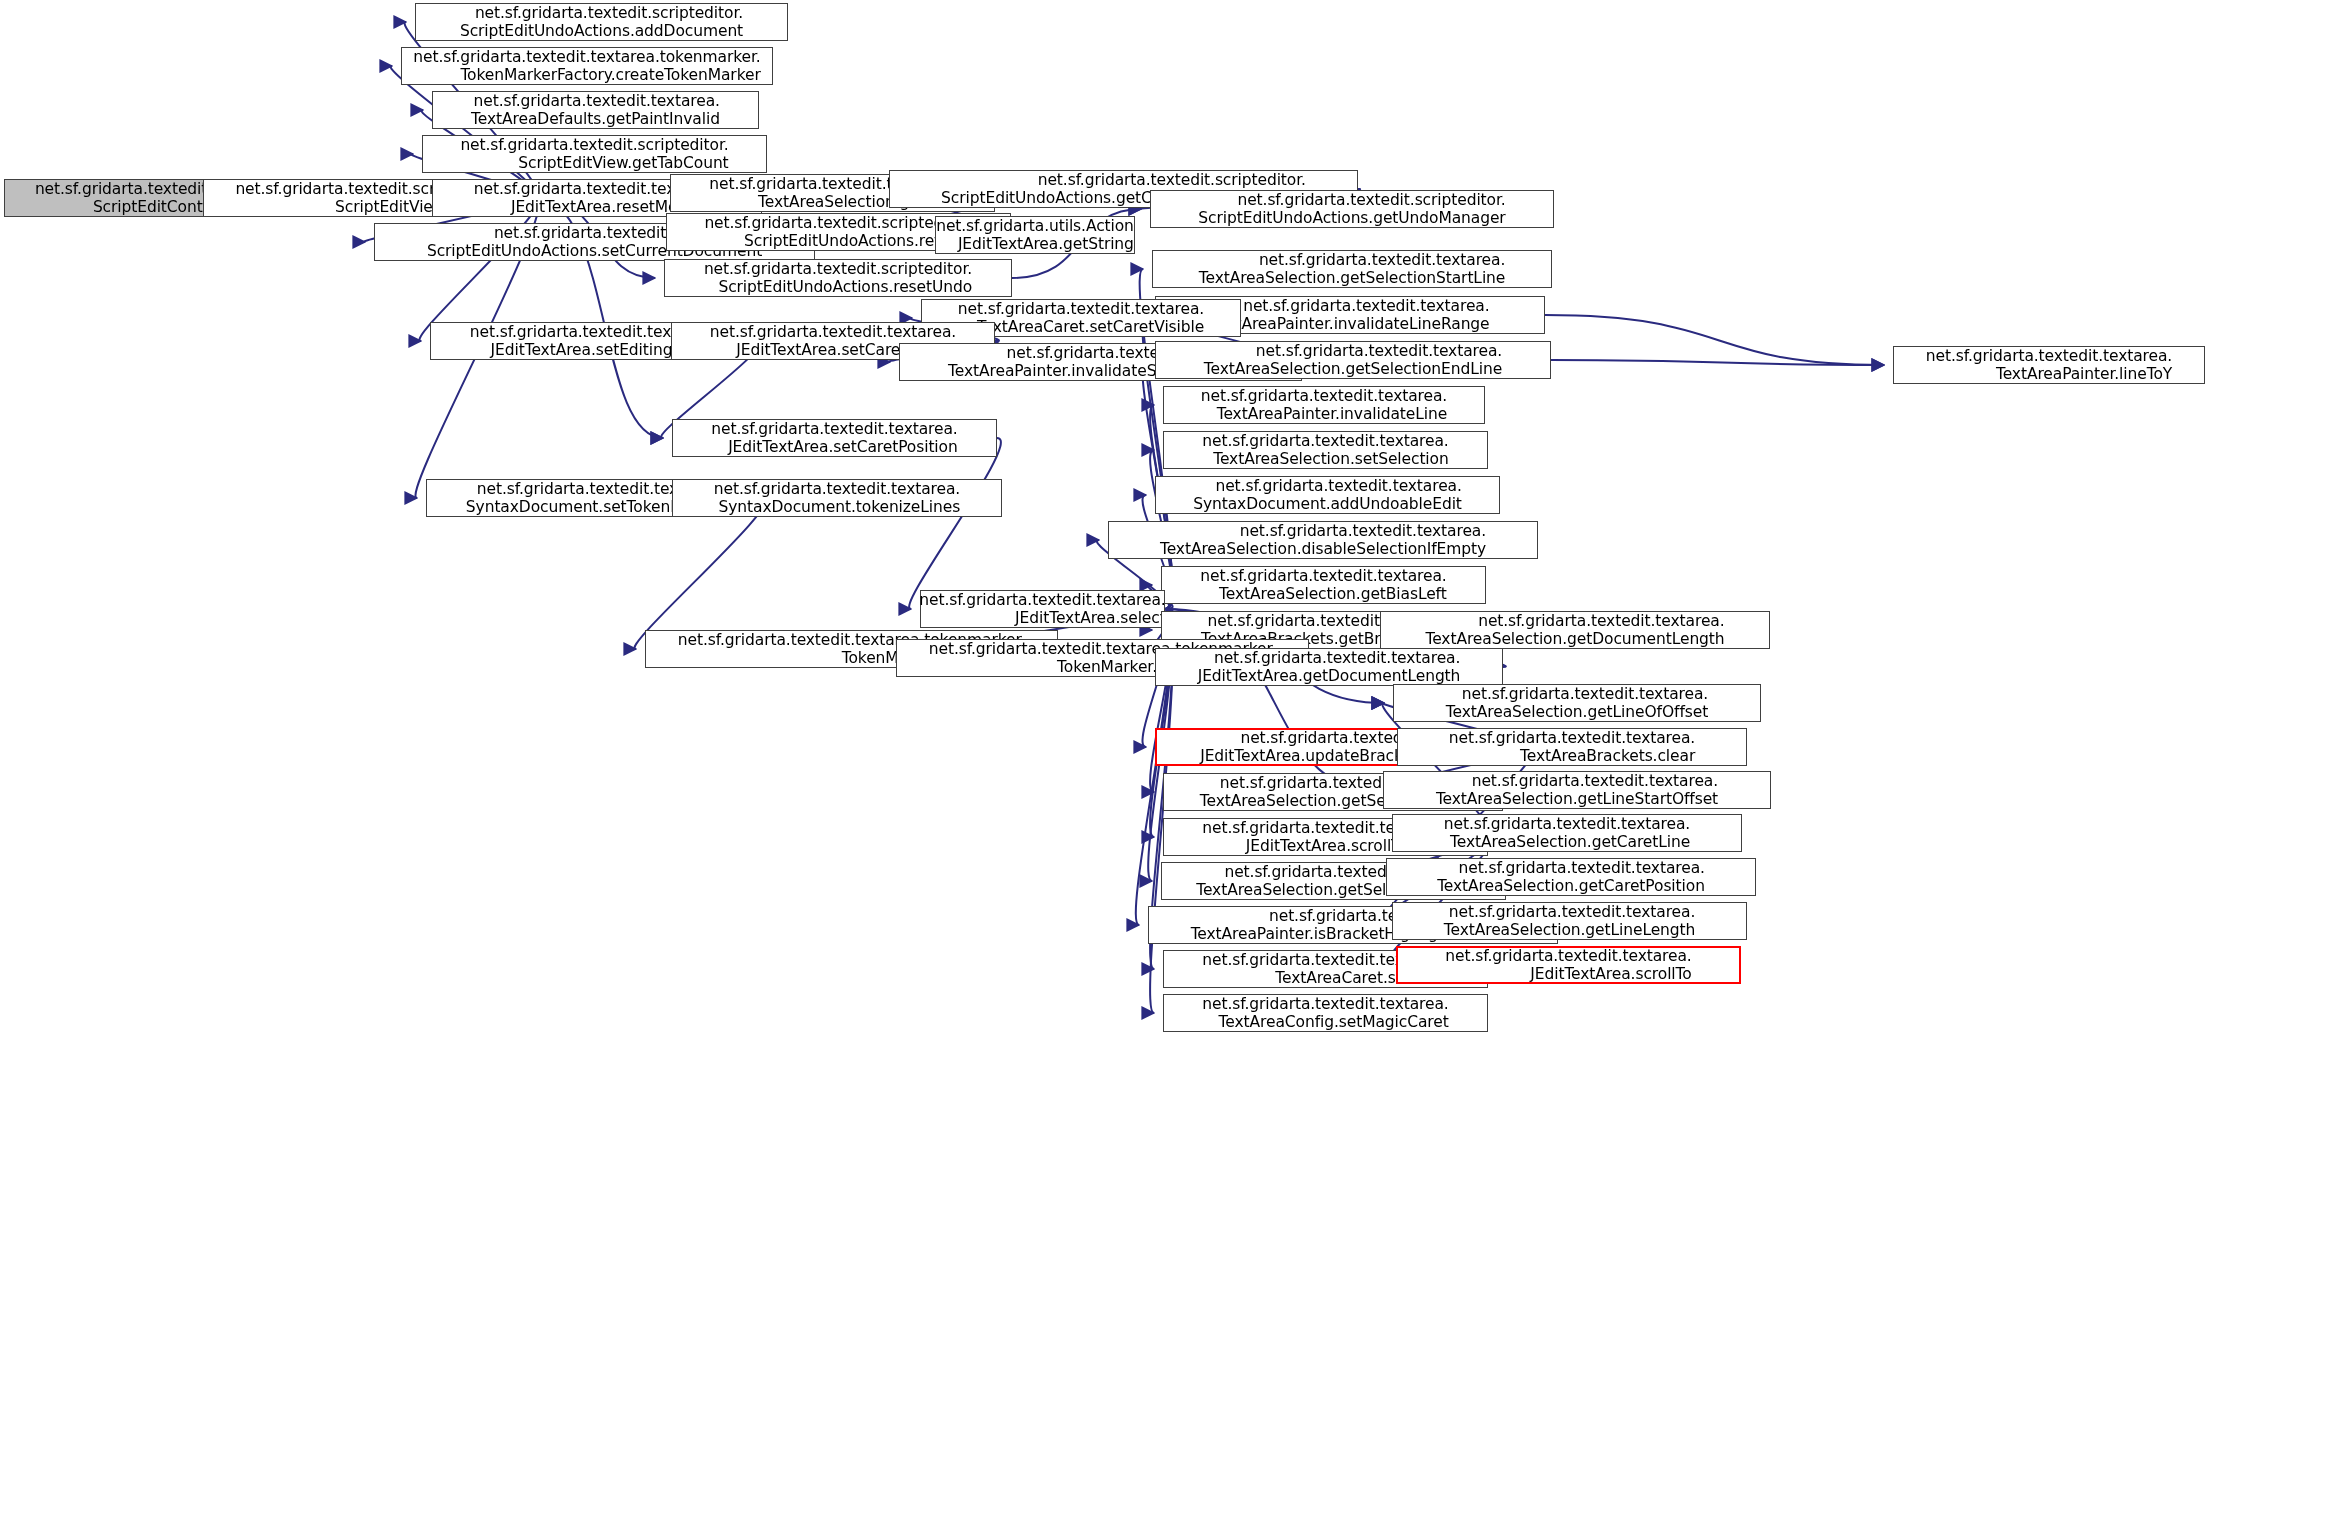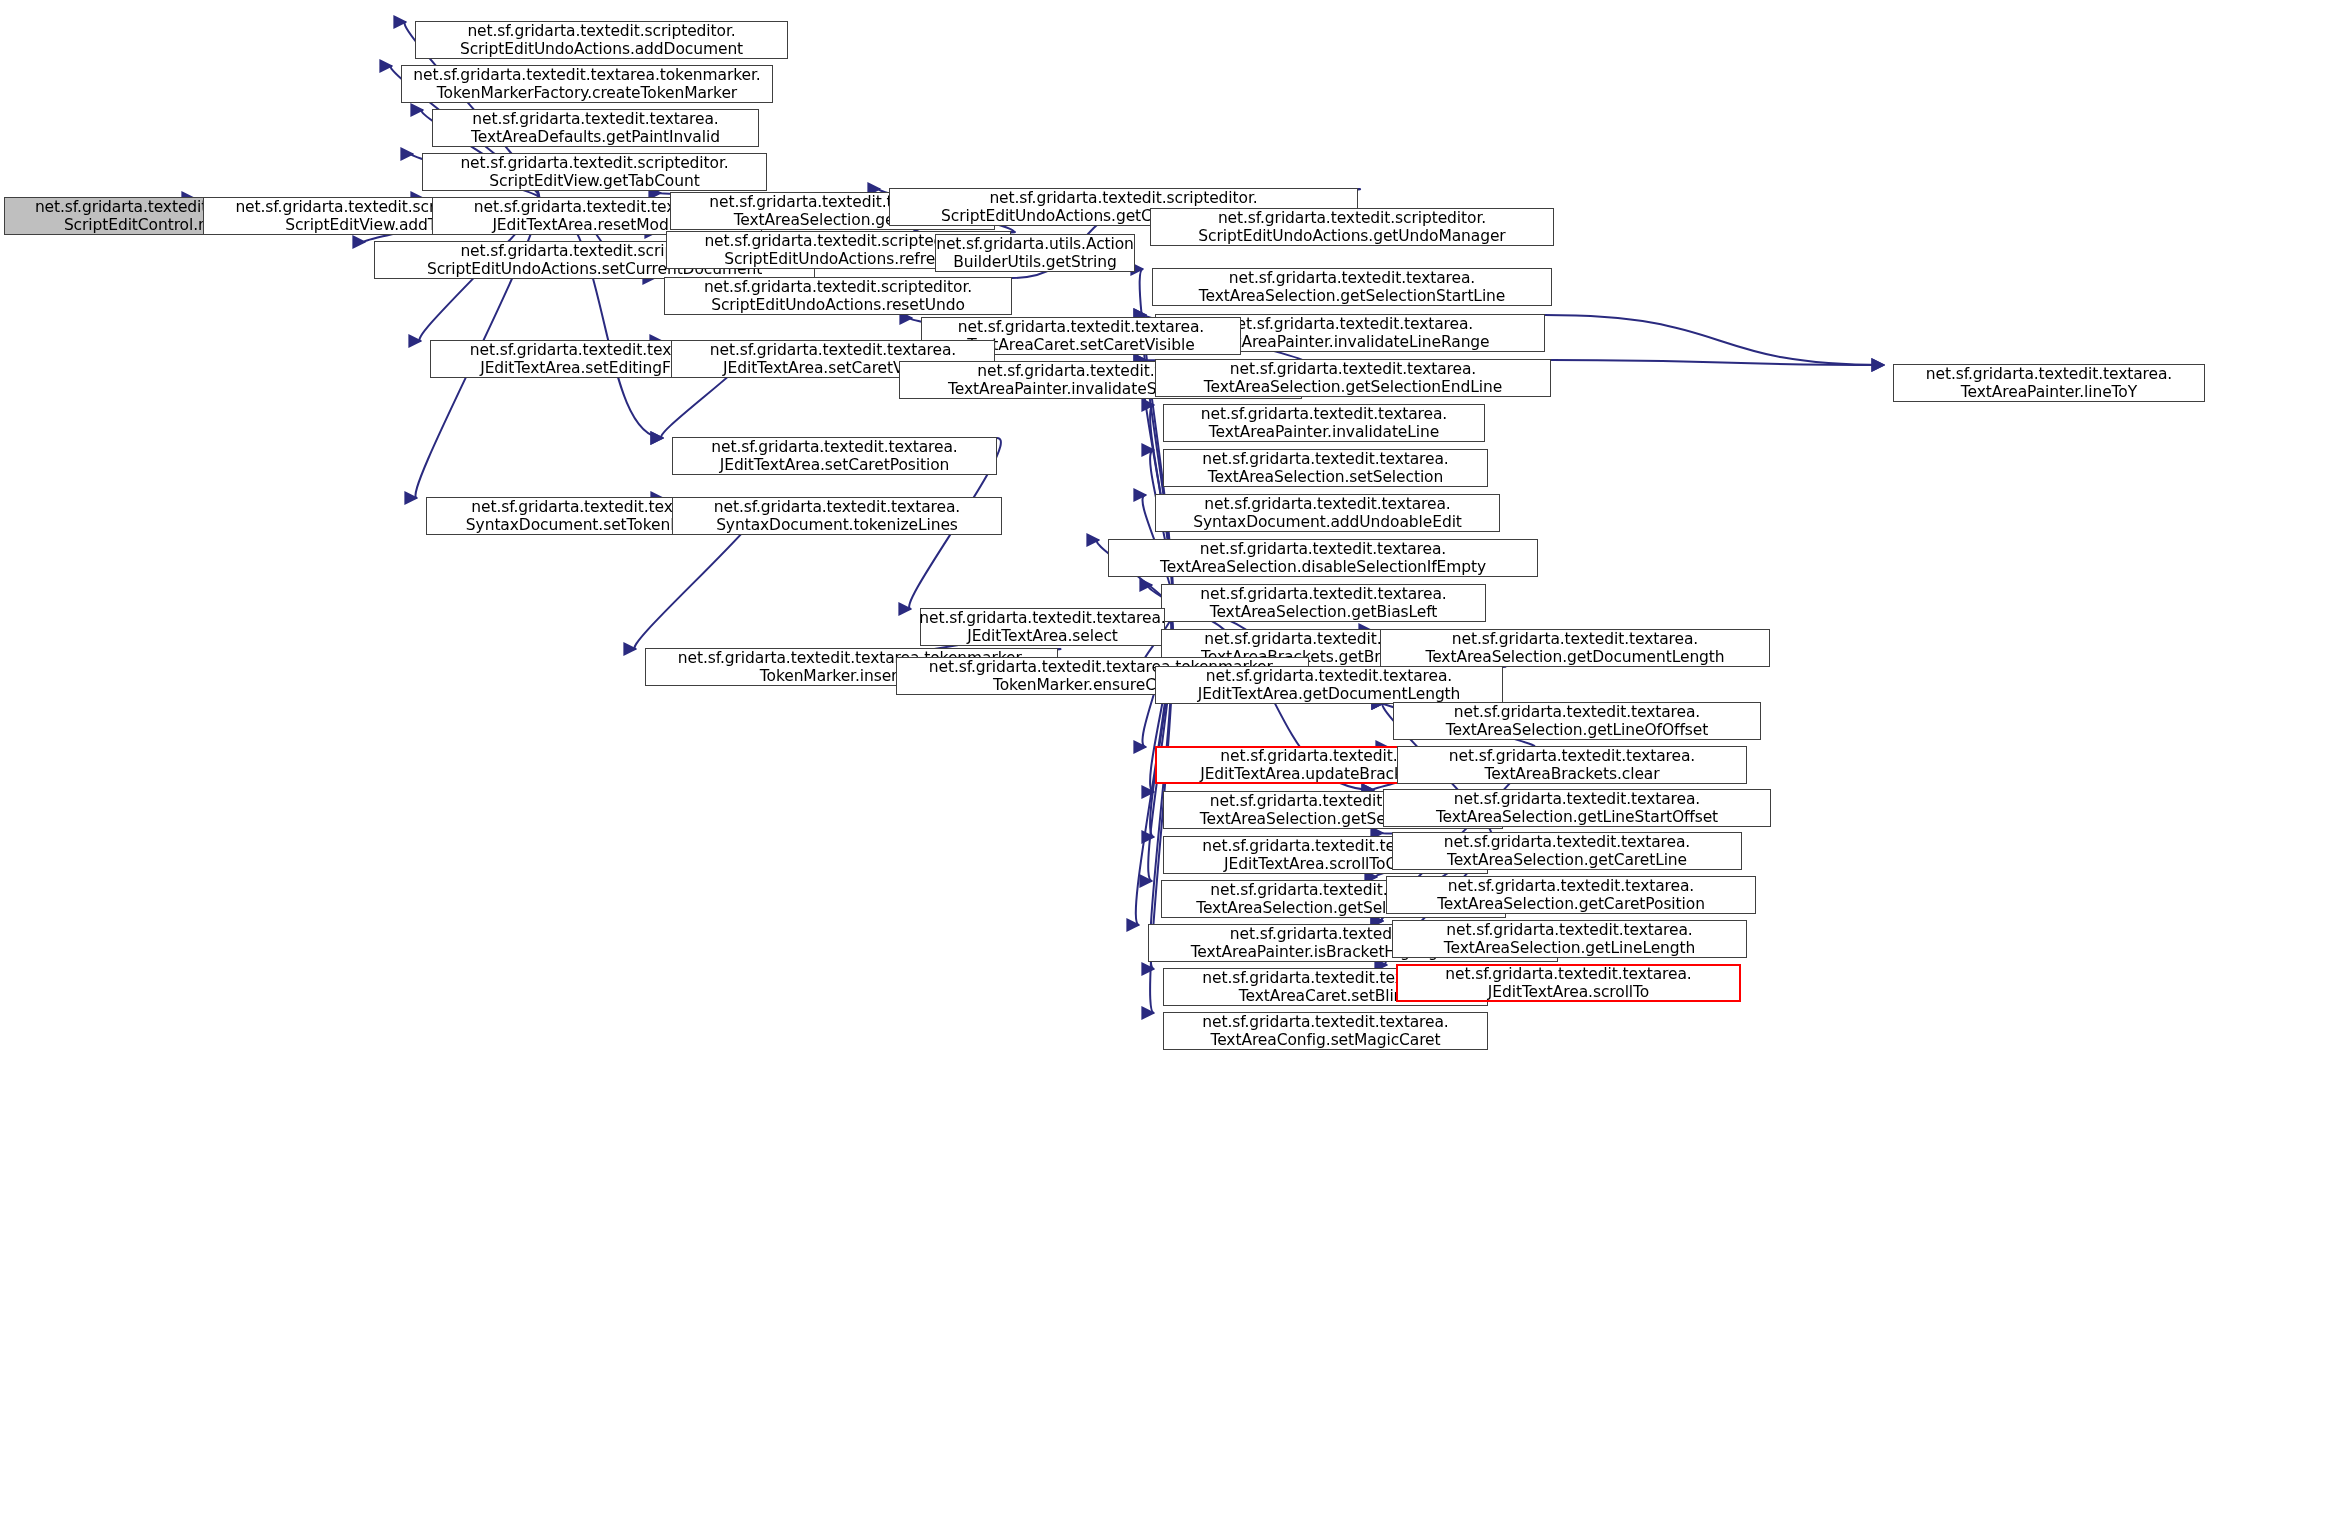--- a/index.html
+++ b/index.html
@@ -1,22 +1,22 @@
 <!DOCTYPE html>
 <html><head>
 <meta charset="utf-8">
 <style>
   html,body{margin:0;padding:0;background:#ffffff;}
   #canvas{position:relative;width:2336px;height:1521px;background:#ffffff;
           font-family:"DejaVu Sans","Liberation Sans",sans-serif;overflow:hidden;}
   #edges{position:absolute;left:0;top:0;width:2336px;height:1521px;}
   .node{position:absolute;box-sizing:border-box;border:1.5px solid #404040;
         background:#ffffff;display:flex;align-items:center;justify-content:center;
-        text-align:center;line-height:1.18;color:#000000;font-size:15.5px;
-        letter-spacing:-0.1px;padding:2px 5px;white-space:pre-line;margin-top:18px;}
+        text-align:right;line-height:1.18;color:#000000;font-size:15.5px;
+        letter-spacing:-0.1px;padding:2px 5px;white-space:pre-line;}
   .node.root{background:#bfbfbf;border-color:#404040;}
   .node.hl{border:2px solid #ff0000;}
 </style>
 </head>
 <body>
 
 <div id="canvas">
   <svg id="edges" viewBox="0 0 2336 1521" xmlns="http://www.w3.org/2000/svg">
     <defs>
       <marker id="ah" viewBox="0 0 10 10" refX="9" refY="5" markerWidth="7" markerHeight="7" orient="auto-start-reverse">
@@ -104,21 +104,21 @@
 ScriptEditUndoActions.setCurrentDocument</div>
       <div class="node" style="left: 670px; top: 174px; width: 325px; height: 38px;">net.sf.gridarta.textedit.textarea.
 TextAreaSelection.getText</div>
       <div class="node" style="left: 666px; top: 213px; width: 345px; height: 38px;">net.sf.gridarta.textedit.scripteditor.
 ScriptEditUndoActions.refresh</div>
       <div class="node" style="left: 664px; top: 259px; width: 348px; height: 38px;">net.sf.gridarta.textedit.scripteditor.
 ScriptEditUndoActions.resetUndo</div>
       <div class="node" style="left: 889px; top: 170px; width: 469px; height: 38px;">net.sf.gridarta.textedit.scripteditor.
 ScriptEditUndoActions.getCurrentUndoManager</div>
       <div class="node" style="left: 935px; top: 216px; width: 200px; height: 38px;">net.sf.gridarta.utils.Action
-BuilderUtils.getString</div>
+JEditTextArea.getString</div>
       <div class="node" style="left: 1150px; top: 190px; width: 404px; height: 38px;">net.sf.gridarta.textedit.scripteditor.
 ScriptEditUndoActions.getUndoManager</div>
       <div class="node" style="left: 1152px; top: 250px; width: 400px; height: 38px;">net.sf.gridarta.textedit.textarea.
 TextAreaSelection.getSelectionStartLine</div>
       <div class="node" style="left: 1155px; top: 296px; width: 390px; height: 38px;">net.sf.gridarta.textedit.textarea.
 TextAreaPainter.invalidateLineRange</div>
       <div class="node" style="left: 921px; top: 299px; width: 320px; height: 38px;">net.sf.gridarta.textedit.textarea.
 TextAreaCaret.setCaretVisible</div>
       <div class="node" style="left: 430px; top: 322px; width: 326px; height: 38px;">net.sf.gridarta.textedit.textarea.
 JEditTextArea.setEditingFocus</div>

